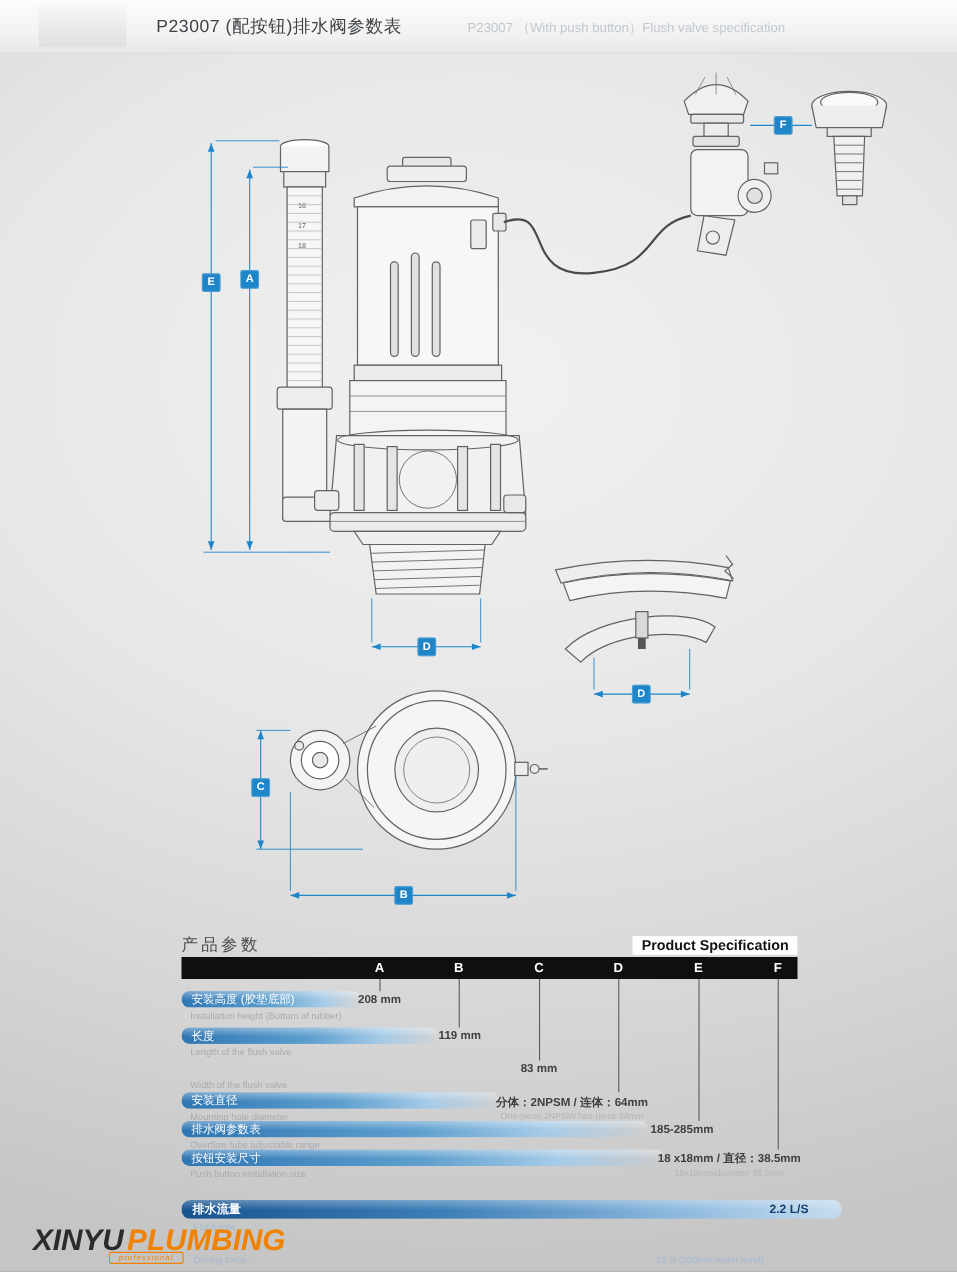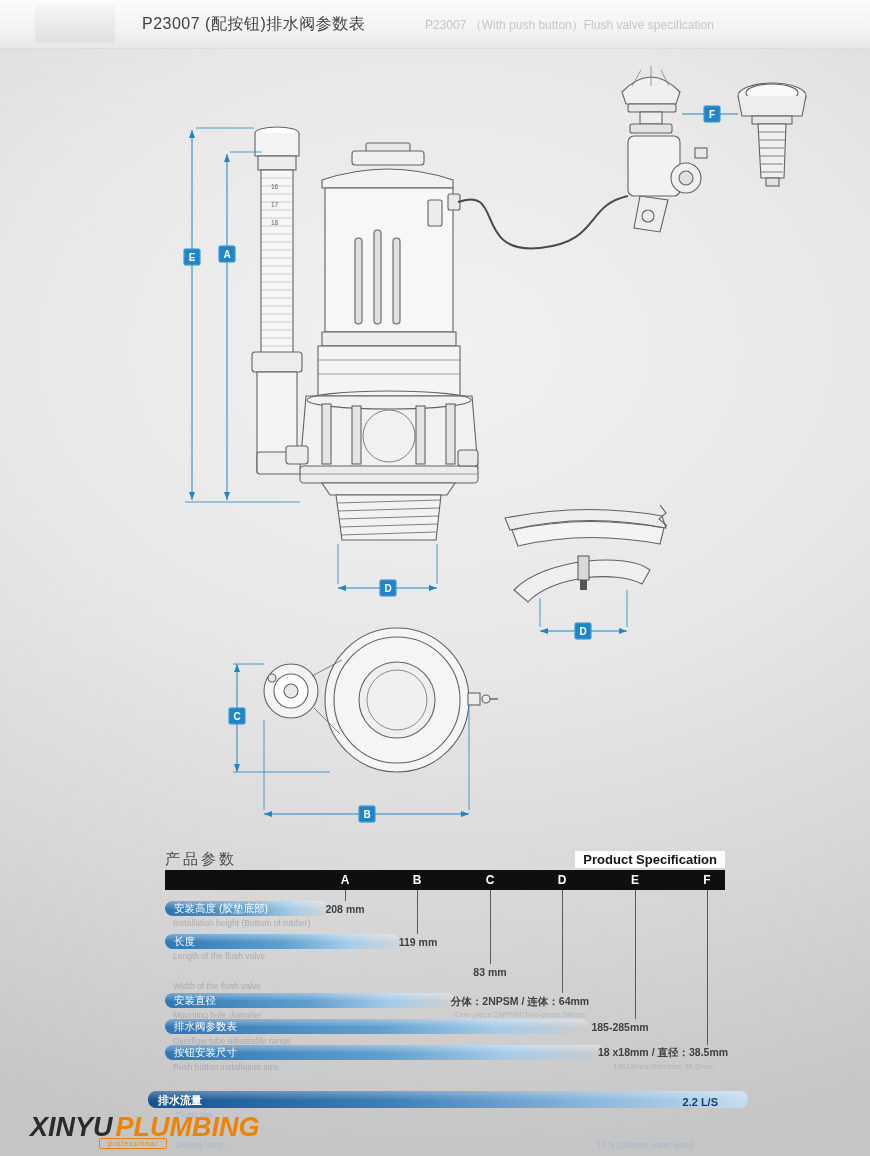--- a/index.html
+++ b/index.html
@@ -29,24 +29,24 @@
 
   .spec-bar{position:absolute;left:165px;height:15px;z-index:2;border-radius:8px;
     background:linear-gradient(180deg,rgba(255,255,255,.38),rgba(255,255,255,0) 55%),
       linear-gradient(90deg,#2e76b4 0%,#5e9fce 50%,#a6cbe8 78%,rgba(205,226,242,0) 100%);
     display:flex;align-items:center;padding-left:9px}
   .spec-cn{color:#fff;font-size:10.5px;white-space:nowrap}
   .spec-en{position:absolute;left:173px;z-index:2;color:#a8acb1;font-size:8.5px;white-space:nowrap}
   .spec-val{position:absolute;transform:translateX(-50%);z-index:2;font-size:10.5px;color:#3e4144;font-weight:bold;white-space:nowrap}
   .spec-val-en{position:absolute;transform:translateX(-50%);z-index:2;font-size:8px;color:#b1b5b9;white-space:nowrap}
 
-  .foot-bar{position:absolute;left:148px;width:560px;height:17px;z-index:2;border-radius:8px;
+  .foot-bar{position:absolute;left:165px;width:560px;height:17px;z-index:2;border-radius:8px;
     background:linear-gradient(180deg,rgba(255,255,255,.3),rgba(255,255,255,0) 55%),
       linear-gradient(90deg,#17538f 0%,#3d7fb8 40%,#8db9de 75%,#c6dcef 100%);
-    display:flex;align-items:flex-end;justify-content:space-between;padding:0 30px 0 10px}
+    display:flex;align-items:center;justify-content:space-between;padding:0 30px 0 10px}
   .foot-cn{color:#fff;font-size:11px;font-weight:bold;white-space:nowrap}
   .foot-val{color:#14406e;font-size:11px;font-weight:bold;white-space:nowrap}
   .foot-en{position:absolute;left:176px;z-index:2;font-size:8.5px;color:#a4b9cf;white-space:nowrap}
   .foot-val-en{position:absolute;right:176px;z-index:2;font-size:8.5px;color:#a4b9cf;white-space:nowrap}
 
   .brand{position:absolute;left:30px;top:1114px;z-index:3;font-style:italic;font-weight:bold;font-size:27px;line-height:1;white-space:nowrap}
   .brand-x{color:#2b2b2b}
   .brand-p{color:#ef8200;margin-left:3px}
   .tagline{position:absolute;left:99px;top:1138px;z-index:3;font-size:7px;letter-spacing:1px;color:#ef8200;
     border:1px solid #ef8200;border-radius:2px;padding:1px 8px;font-style:italic}

